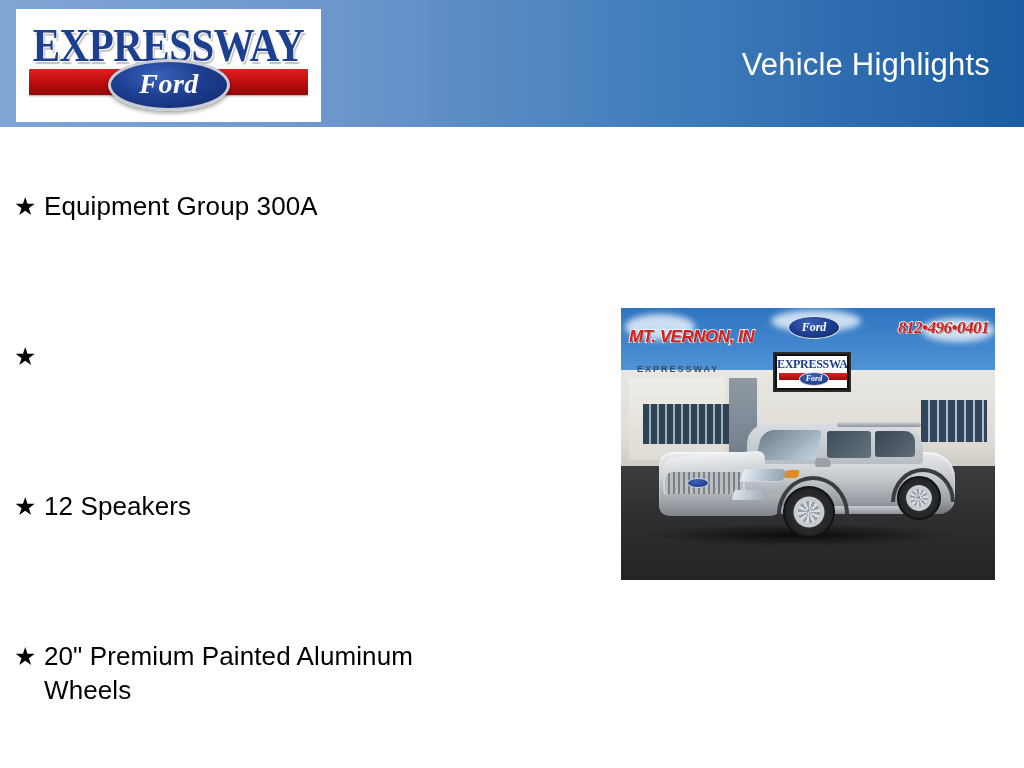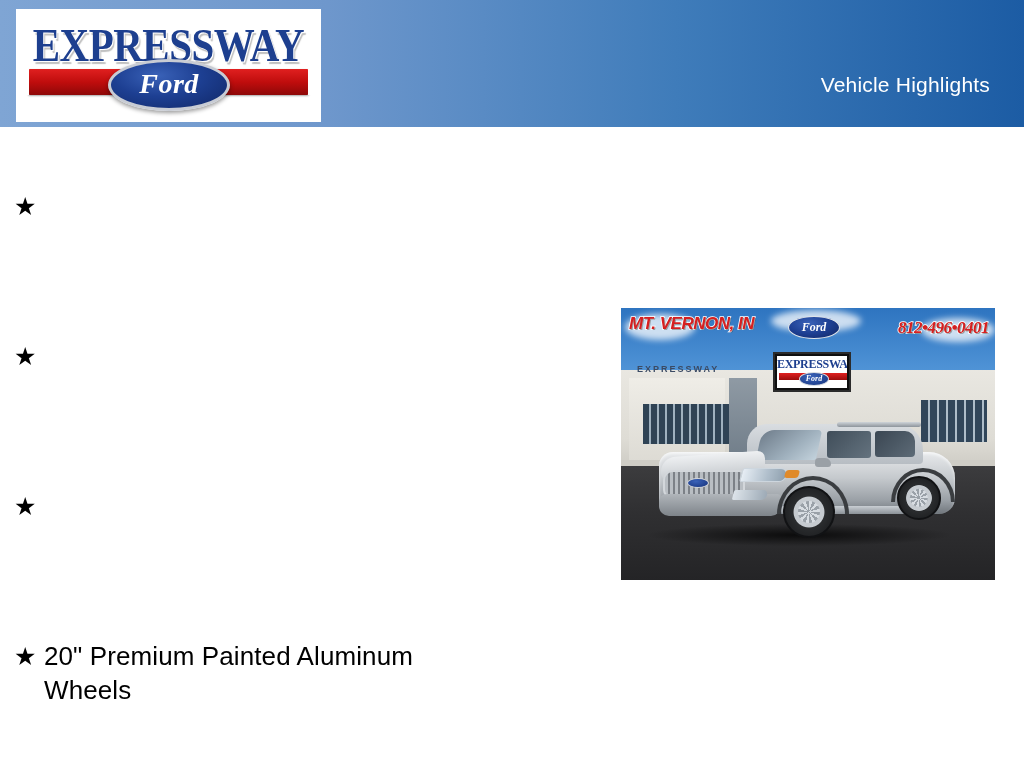--- a/index.html
+++ b/index.html
@@ -23,26 +23,25 @@
     top: 0;
     width: 1024px;
     height: 127px;
     background: linear-gradient(to right, #7fa5d4 0%, #6e97cc 32%, #3f7cba 66%, #1c5ca4 100%);
   }
   .header-title {
     position: absolute;
     right: 34px;
     top: 47px;
     color: #ffffff;
-    font-size: 21px;
+    font-size: 31px;
     font-weight: 400;
     letter-spacing: 0.2px;
     line-height: 36px;
     white-space: nowrap;
-    margin-top: 20px;
   }
 
   
   .logo-box {
     position: absolute;
     left: 16px;
     top: 9px;
     width: 305px;
     height: 113px;
     background: #ffffff;
@@ -193,21 +192,21 @@
     font-weight: 700;
     font-style: italic;
     font-size: 17px;
     line-height: 20px;
     letter-spacing: -0.5px;
     white-space: nowrap;
     -webkit-text-stroke: 1.6px #ffffff;
     paint-order: stroke fill;
     text-shadow: 1px 1px 0 rgba(0,0,0,0.35);
   }
-  .ph-city  { left: 8px;  top: 6px; }
+  .ph-city  { left: 8px;  top: 19px; }
   .ph-phone { right: 6px; top: 10px; font-family: Liberation Serif, serif; }
 
   .ph-fordoval-top {
     position: absolute;
     left: 167px; top: 8px;
     width: 52px; height: 23px;
     border-radius: 50%;
     background: radial-gradient(ellipse at 40% 30%, #3a62b8 0%, #1d3f92 50%, #0f2560 100%);
     border: 1.5px solid #dfe3e8;
     box-sizing: border-box;
@@ -406,28 +405,30 @@
     <div class="ford-oval">
       <div class="ford-oval-text">Ford</div>
     </div>
   </div>
 </div>
 
 <div class="bullets">
 
   <div class="bullet-row" data-index="0">
     <span class="bullet-star">★</span>
+    <span class="bullet-text">Equipment Group 300A</span>
   </div>
 
   <div class="bullet-row" data-index="1">
     <span class="bullet-star">★</span>
   </div>
 
   <div class="bullet-row" data-index="2">
     <span class="bullet-star">★</span>
+    <span class="bullet-text">12 Speakers</span>
   </div>
 
   <div class="bullet-row" data-index="3">
     <span class="bullet-star">★</span>
     <span class="bullet-text">20" Premium Painted Aluminum Wheels</span>
   </div>
 
 </div>
 
 <div class="photo">

